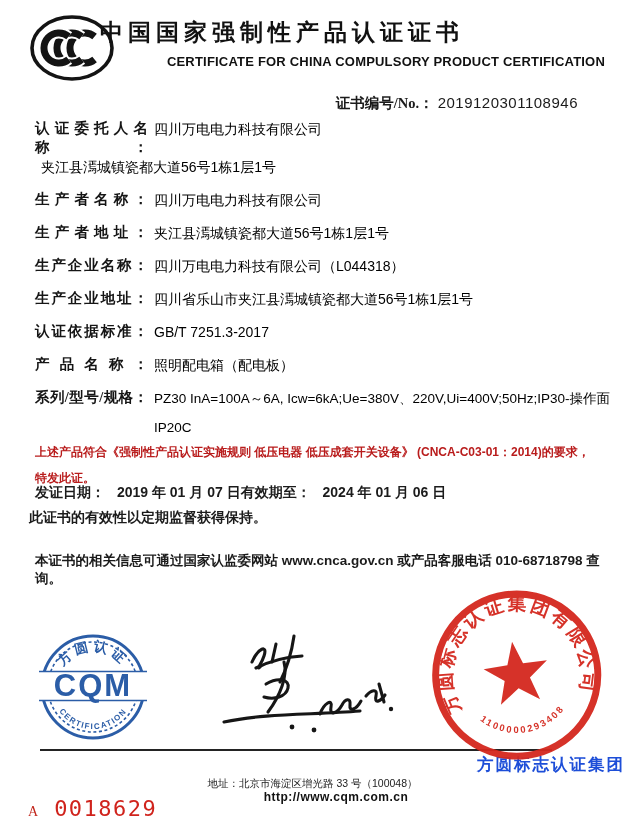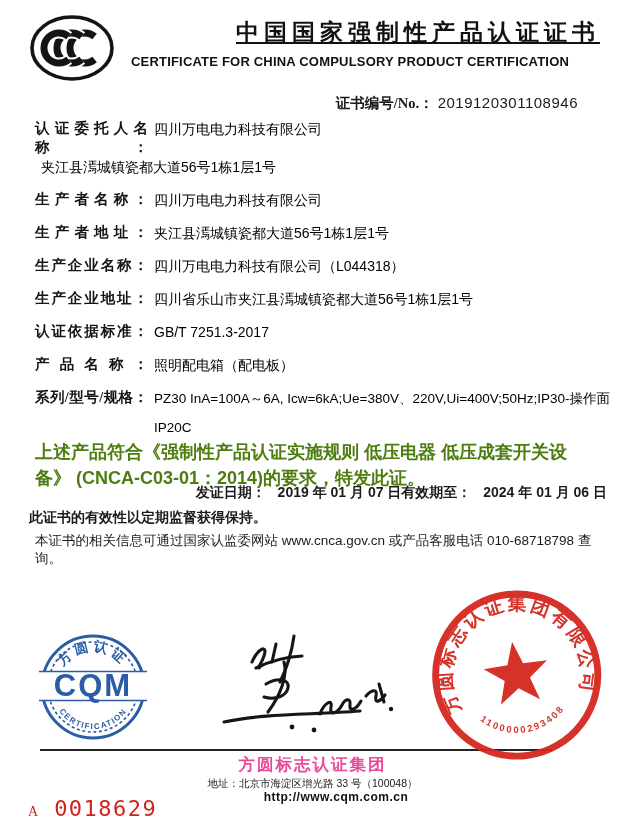--- a/index.html
+++ b/index.html
@@ -4,65 +4,65 @@
 <style>
   html,body{margin:0;padding:0;background:#e8e8e8;}
   .page{
     position:relative; width:625px; height:832px; background:#ffffff;
     font-family:"Liberation Sans", sans-serif; color:#1b1b1b; overflow:hidden;
     margin:0 auto;
   }
   
   .ccc-logo{position:absolute; left:28px; top:13px;}
   .title-zh{
-    position:absolute; left:100px; top:17px; width:500px; text-align:right;
+    position:absolute; left:100px; top:17px; width:500px; text-align:left;
     font-size:23px; font-weight:bold; letter-spacing:5px;
-    font-family:"Liberation Serif", serif; color:#111;text-decoration:underline;
+    font-family:"Liberation Serif", serif; color:#111;
   }
   .title-en{
-    position:absolute; left:95px; top:54px; width:510px; text-align:center;
+    position:absolute; left:95px; top:54px; width:510px; text-align:right;
     font-size:13px; font-weight:bold; letter-spacing:0.2px; color:#111;
   }
   .certno{position:absolute; top:86px; right:47px; font-size:14.5px;margin-top:8px;}
   .certno .lbl{font-weight:bold; font-family:"Liberation Serif", serif;}
   .certno .val{font-size:15px; letter-spacing:0.5px;}
   
   .fields{position:absolute; left:35px; top:119px; width:575px;}
   .frow{display:flex; align-items:flex-start; min-height:33px;}
   .frow .lbl{
     width:113px; flex:0 0 113px; font-weight:bold; font-size:14.5px;
     text-align:justify; text-align-last:justify;
     font-family:"Liberation Serif", serif; color:#151515;
   }
   .frow .val{
     padding-left:6px; font-size:14px; line-height:20px; width:475px; color:#000000;
   }
   .frow.spec .val{font-size:13.5px; line-height:29px; margin-top:-4px;}
   
   .statement{
     position:absolute; left:35px; top:439px; width:562px;
-    font-size:18px; line-height:26px; font-weight:600; color:#4d7c0f;
+    font-size:12px; line-height:26px; font-weight:600; color:#b91c1c;
   }
   .dates{
     position:absolute; left:35px; right:18px; top:484px;
-    display:flex; justify-content:flex-end; font-size:14px;
+    display:flex; justify-content:flex-start; font-size:14px;
   }
   .dates .lbl{font-weight:bold; font-family:"Liberation Serif", serif; margin-right:8px;}
   .dates .val{font-weight:600;}
   .validity-note{position:absolute; left:29px; top:509px; font-size:14px; font-weight:700;}
-  .info-note{position:absolute; left:35px; top:532px; width:575px; font-size:13.5px; font-weight:400;}
+  .info-note{position:absolute; left:35px; top:552px; width:575px; font-size:13.5px; font-weight:700;}
   
   .cqm-logo{position:absolute; left:38px; top:632px;}
   .signature{position:absolute; left:208px; top:610px;}
   .stamp{position:absolute; left:428px; top:588px; transform:rotate(-8deg); opacity:0.95; z-index:3;}
   .footer-line{position:absolute; left:40px; top:749px; width:512px; height:2px; background:#232323; z-index:1;}
   .footer-org{
-    position:absolute; left:0; right:0; top:754px; text-align:center;
+    position:absolute; left:0; right:0; top:754px; text-align:right;
     font-size:16.5px; font-weight:bold; letter-spacing:2px;
-    font-family:"Liberation Serif", serif; color:#ec4899;
+    font-family:"Liberation Serif", serif; color:#1d4ed8;
   }
   .footer-addr{position:absolute; left:0; right:0; top:777px; text-align:center; font-size:10.5px; color:#222;}
   .footer-url{position:absolute; left:0; right:0; top:790px; text-align:center; font-size:12px; font-weight:bold; letter-spacing:0.5px; color:#111;padding-left:47px;}
   .serial{position:absolute; left:28px; top:796px; display:flex; align-items:baseline;}
   .serial .pfx{font-size:14px; color:#c2271d; font-family:"Liberation Serif", serif; margin-right:16px;}
   .serial .num{font-size:22px; color:#d0231c; font-family:"DejaVu Sans Mono", monospace; letter-spacing:1.5px;}
 </style>
 </head>
 <body>
 

